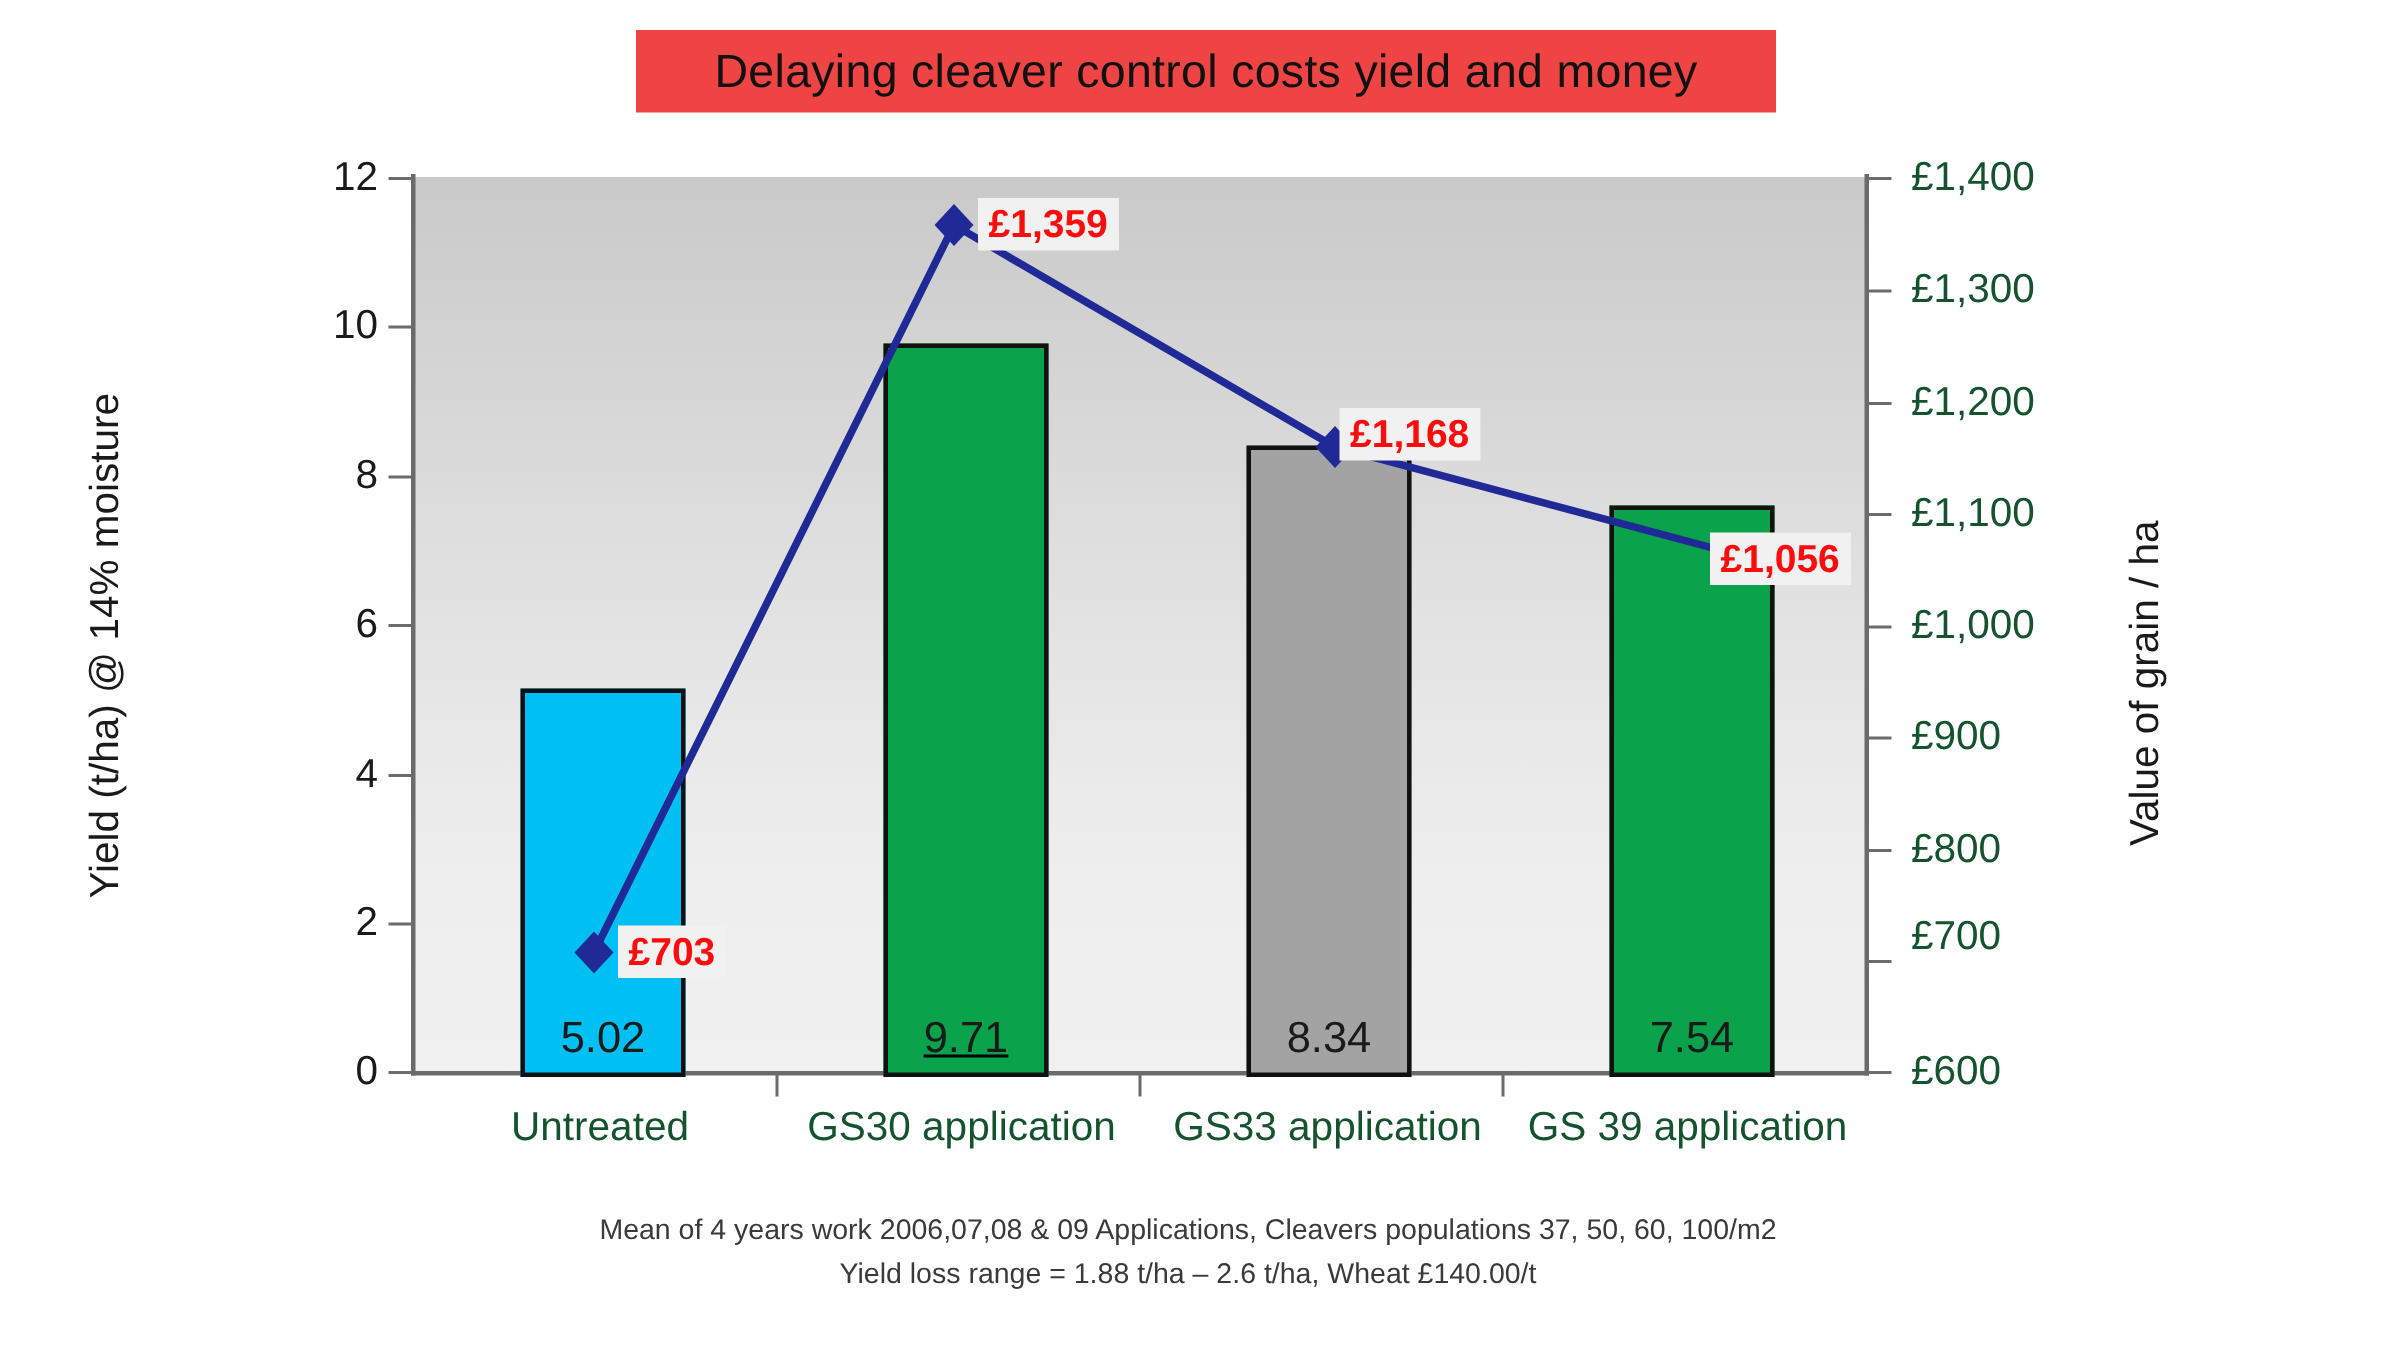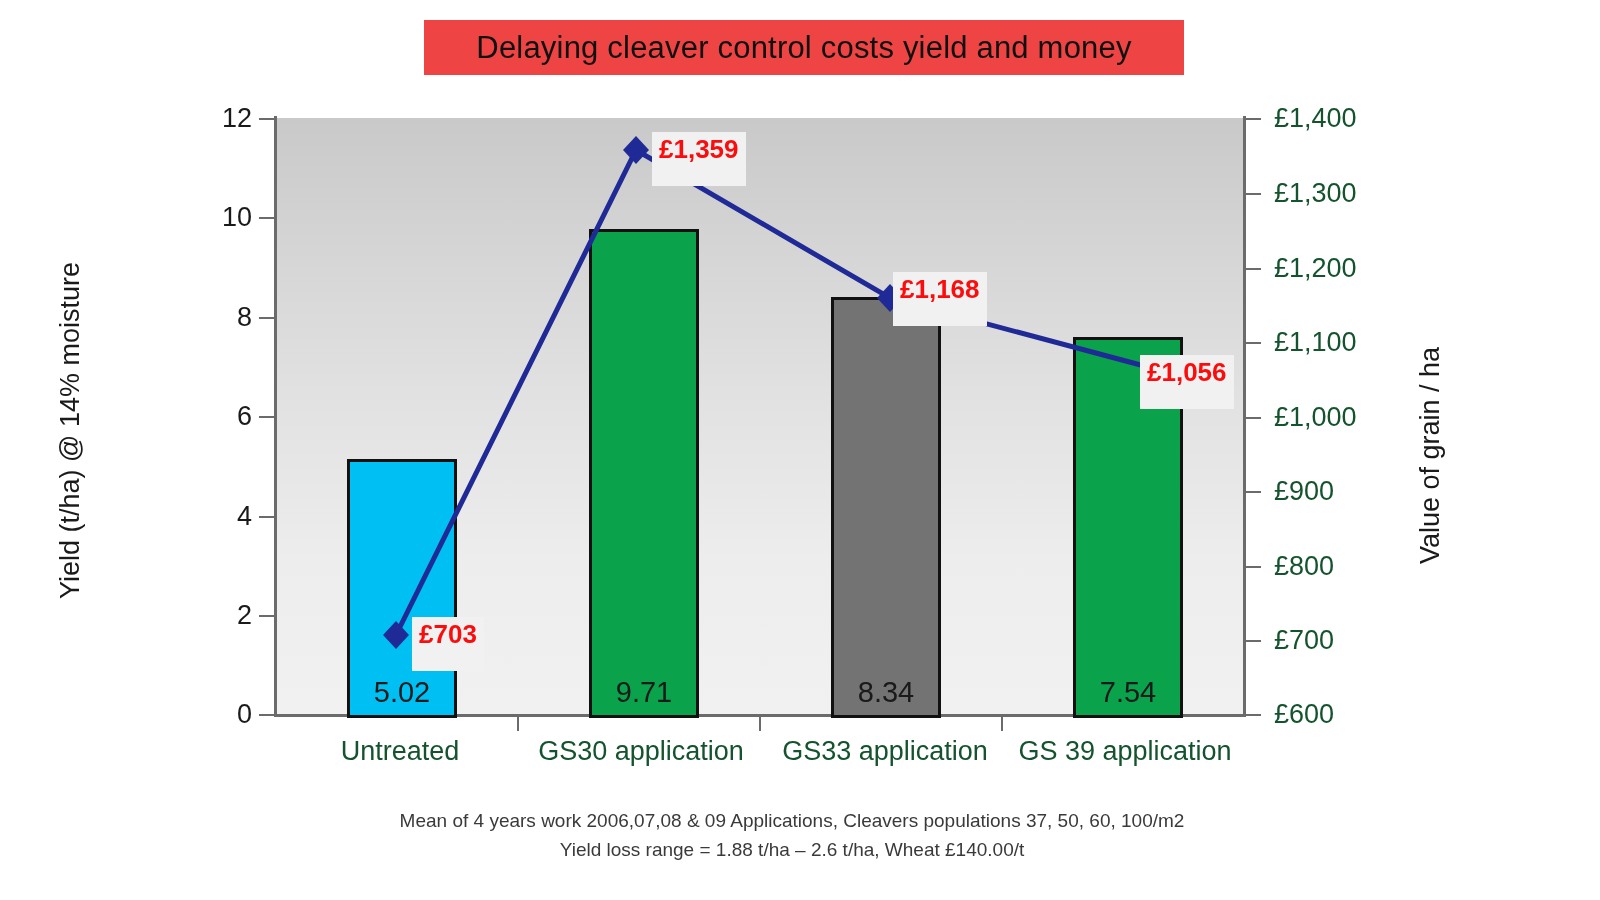--- a/index.html
+++ b/index.html
@@ -115,21 +115,21 @@
     transform:translateX(-50%);
   }
 
   
   .money-label{
     position:absolute;
     background:#f1f1f1;
     color:#fb0d0d;
     font-size:26px;
     font-weight:bold;
-    padding:2px 7px 21px 7px;
+    padding:2px 7px 2px 7px;
     white-space:nowrap;
   }
 
   
   #footnotes{
     position:absolute;
     left:0; top:806px; width:1584px;
     text-align:center;
   }
   .footnote-line{
@@ -182,39 +182,39 @@
   <div class="tick-right" style="top:640px"></div>
   <div class="tick-right" style="top:714px"></div>
 
   <div class="lbl-right" style="top:118px">£1,400</div>
   <div class="lbl-right" style="top:193px">£1,300</div>
   <div class="lbl-right" style="top:268px">£1,200</div>
   <div class="lbl-right" style="top:342px">£1,100</div>
   <div class="lbl-right" style="top:417px">£1,000</div>
   <div class="lbl-right" style="top:491px">£900</div>
   <div class="lbl-right" style="top:566px">£800</div>
-  <div class="lbl-right" style="top:640px">£700</div>
+  <div class="lbl-right" style="top:624px">£700</div>
   <div class="lbl-right" style="top:714px">£600</div>
 
   <div id="ylabel-left">Yield (t/ha) @ 14% moisture</div>
   <div id="ylabel-right">Value of grain / ha</div>
 
   <div class="tick-x" style="left:517px"></div>
   <div class="tick-x" style="left:759px"></div>
   <div class="tick-x" style="left:1001px"></div>
 
   <div class="bar" style="left:347px; width:110px; top:459px; height:259px; background:#00c0f3;">
     <span class="bar-value">5.02</span>
   </div>
 
-  <div class="bar" style="left:589px; width:110px; top:229px; height:489px; background:#0aa24b;">
+  <div class="bar" style="left:589px; width:110px; top:229px; height:489px; background:#0aa24b;text-decoration:underline;">
     <span class="bar-value">9.71</span>
   </div>
 
-  <div class="bar" style="left:831px; width:110px; top:297px; height:421px; background:#737373;">
+  <div class="bar" style="left:831px; width:110px; top:297px; height:421px; background:#a3a3a3;">
     <span class="bar-value">8.34</span>
   </div>
 
   <div class="bar" style="left:1073px; width:110px; top:337px; height:381px; background:#0aa24b;">
     <span class="bar-value">7.54</span>
   </div>
 
   <svg width="1600" height="900">
     <polyline points="396,635 636,150 890,298 1178,375" fill="none" stroke="#1f2a96" stroke-width="5"></polyline>
     <polygon points="396,621 409,635 396,649 383,635" fill="#1f2a96"></polygon>

